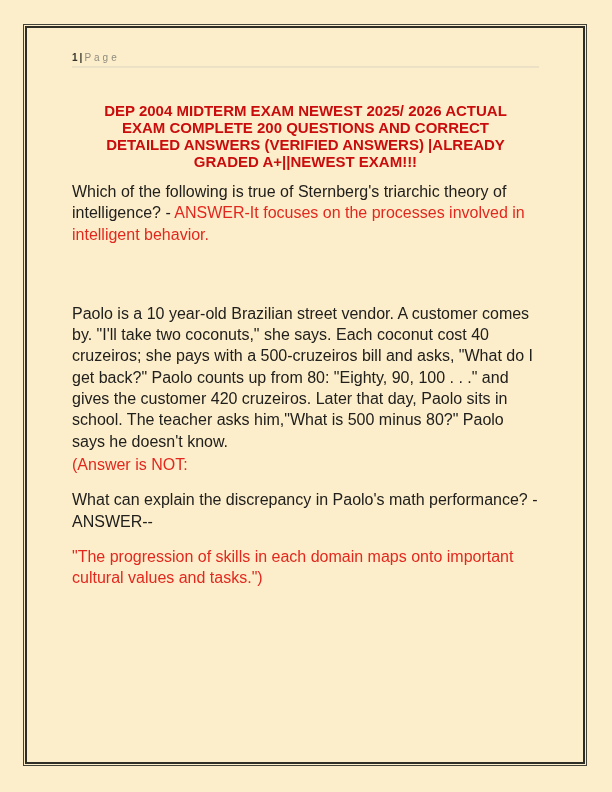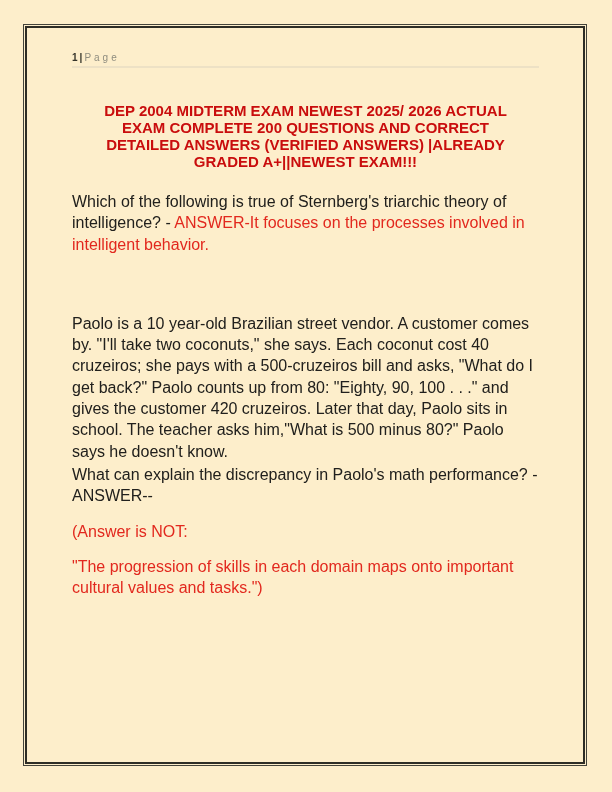--- a/index.html
+++ b/index.html
@@ -65,21 +65,21 @@
     text-align: center;
     color: #c90d0d;
   }
   .para {
     margin: 0 0 14px 0;
     font-size: 16px;
     line-height: 21.3px;
     color: #21201d;
   }
   .para.first {
-    margin-top: 21px;
+    margin-top: 11px;
   }
   .para.scenario {
     margin-bottom: 2px;
   }
   .seg-red, .para.red-para {
     color: #e2281e;
   }
   .seg-black {
     color: #21201d;
   }
@@ -102,21 +102,21 @@
 
       <p class="para first"><span class="seg-black">Which of the following is true of Sternberg's triarchic theory of intelligence? - </span><span class="seg-red">ANSWER-It focuses on the processes involved in intelligent behavior.</span></p>
 
       <div class="blank-line"></div>
 
 
       <div class="blank-line"></div>
 
       <p class="para scenario"><span class="seg-black">Paolo is a 10 year-old Brazilian street vendor. A customer comes by. "I'll take two coconuts," she says. Each coconut cost 40 cruzeiros; she pays with a 500-cruzeiros bill and asks, "What do I get back?" Paolo counts up from 80: "Eighty, 90, 100 . . ." and gives the customer 420 cruzeiros. Later that day, Paolo sits in school. The teacher asks him,"What is 500 minus 80?" Paolo says he doesn't know.</span></p>
 
+      <p class="para red-para"><span class="seg-red">(Answer is NOT:</span></p>
+
       <p class="para"><span class="seg-black">What can explain the discrepancy in Paolo's math performance? - ANSWER--</span></p>
-
-      <p class="para red-para"><span class="seg-red">(Answer is NOT:</span></p>
 
       <p class="para red-para"><span class="seg-red">"The progression of skills in each domain maps onto important cultural values and tasks.")</span></p>
 
     </div>
   </div>
 </div>
 
 </body></html>

